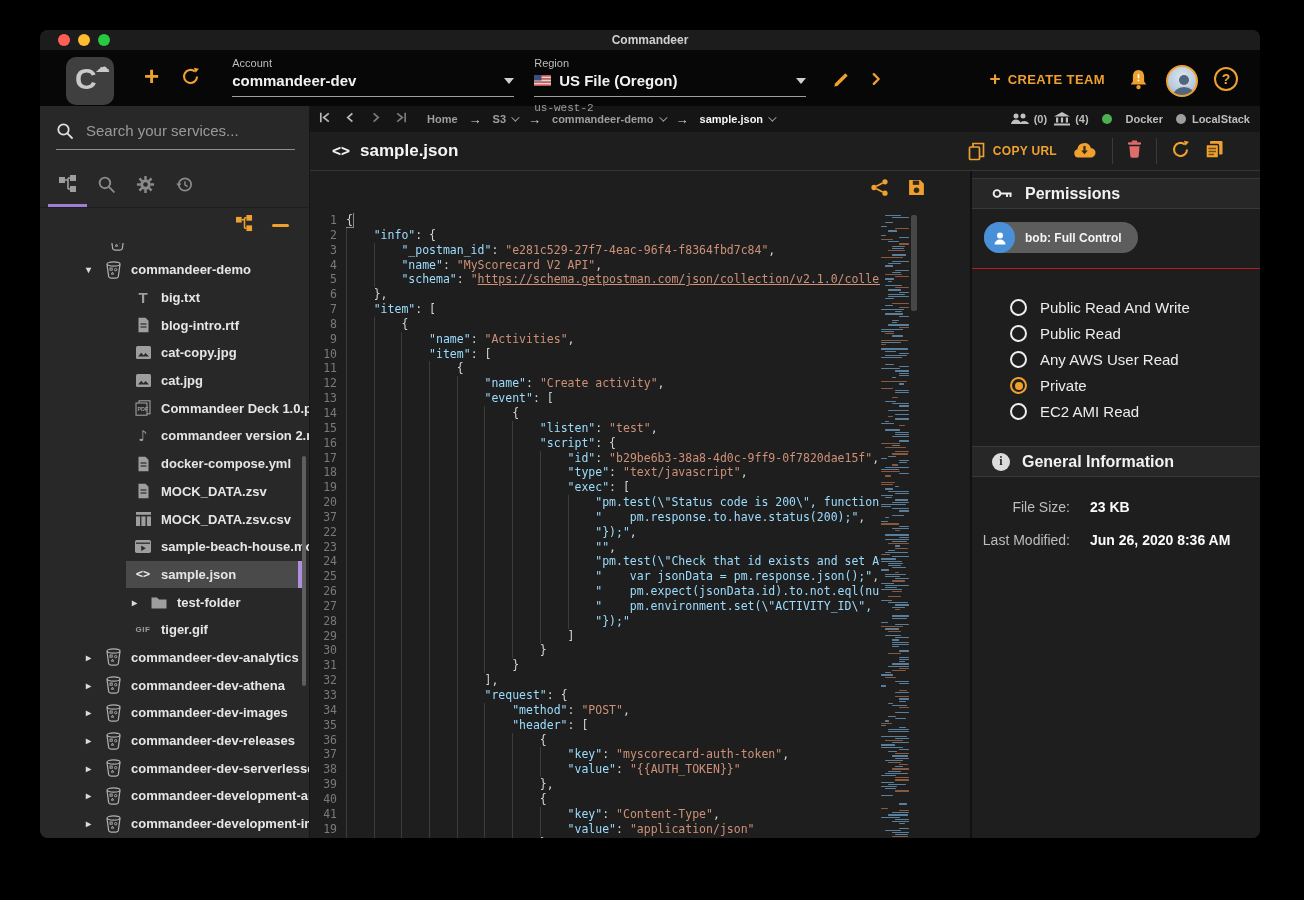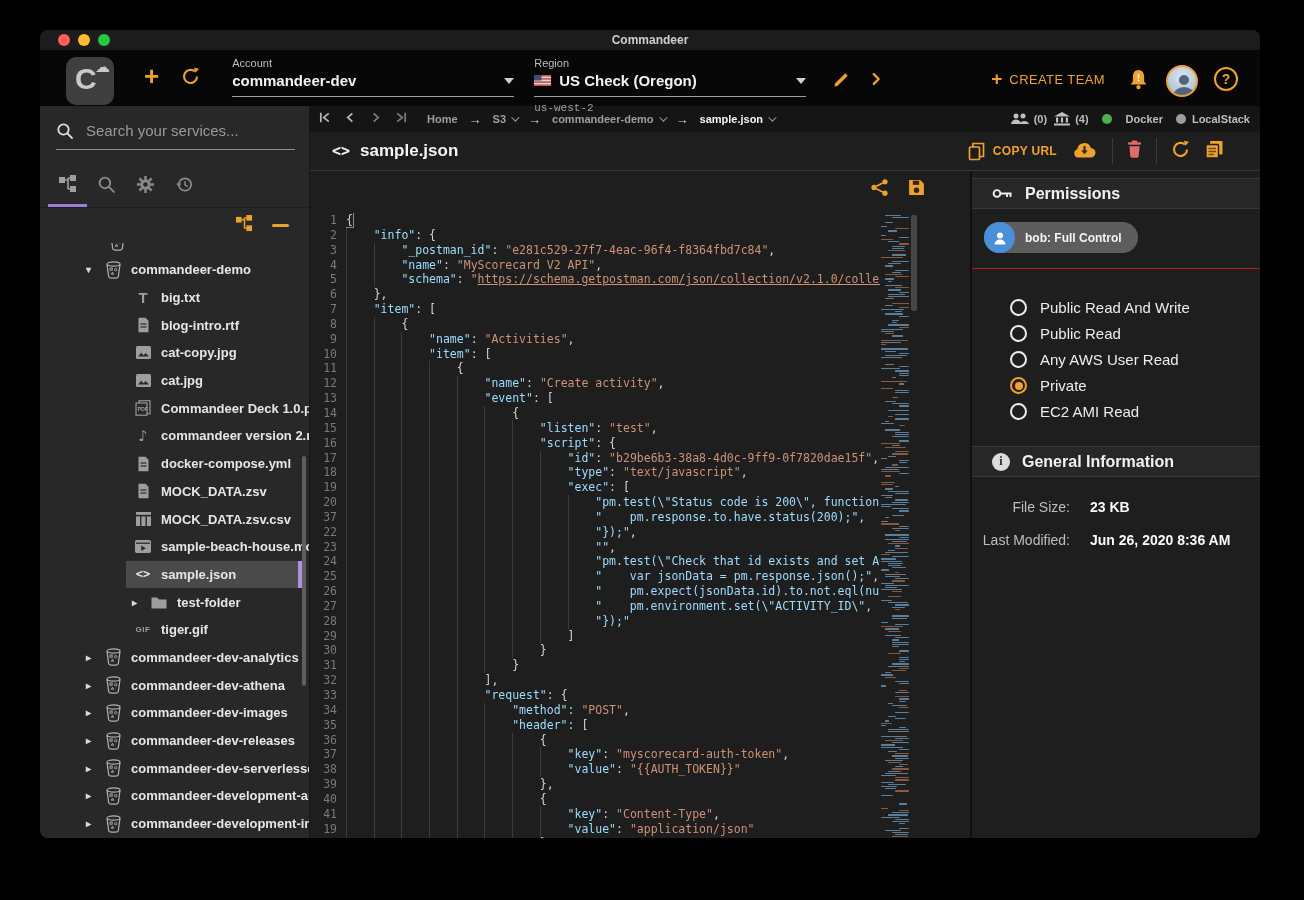--- a/index.html
+++ b/index.html
@@ -23,21 +23,21 @@
   .selblock .slabel{font-size:11px;color:#bdbdbd;margin-bottom:3px;}
   .selrow{display:flex;align-items:center;border-bottom:1px solid #9e9e9e;padding-bottom:7px;}
   .selrow .sval{font-size:15px;font-weight:bold;color:#f2f2f2;display:flex;align-items:center;gap:8px;}
   .caret{width:0;height:0;border-left:5px solid transparent;border-right:5px solid transparent;border-top:6px solid #cfcfcf;margin-left:auto;}
   .subcode{margin-top:5px;font-size:11px;color:#9e9e9e;font-family:Liberation Mono, monospace;}
   .hpencil{margin-left:26px;margin-top:12px;}
   .hchev{margin-left:16px;margin-top:14px;}
   .hspacer{flex:1;}
   .createteam{display:flex;align-items:center;gap:7px;margin-top:14px;cursor:default;}
   .createteam .ctplus{color:#EFA12F;font-size:19px;font-weight:bold;line-height:16px;}
-  .createteam .ctlabel{color:#EFA12F;font-size:13px;font-weight:normal;letter-spacing:.4px;}
+  .createteam .ctlabel{color:#EFA12F;font-size:13px;font-weight:bold;letter-spacing:.4px;}
   .hbell{margin-left:22px;margin-top:11px;position:relative;}
   .havatar{margin-left:16px;margin-top:8px;width:32px;height:32px;border-radius:50%;border:2px solid #EFA12F;
     background:radial-gradient(circle at 50% 35%,#dce7f1 0%,#b9cadb 60%,#93a9bd 100%);overflow:hidden;position:relative;}
   .havatar svg{position:absolute;left:3px;top:5px;}
   .hhelp{margin-left:16px;margin-right:22px;margin-top:10px;width:24px;height:24px;border-radius:50%;border:2px solid #EFA12F;
     color:#EFA12F;font-weight:bold;font-size:14px;display:flex;align-items:center;justify-content:center;}
   
   .body{flex:1;display:flex;min-height:0;}
   
   .sidebar{width:270px;background:#282828;border-right:1px solid #161616;display:flex;flex-direction:column;position:relative;flex:0 0 auto;}
@@ -159,21 +159,21 @@
       <div class="selrow">
         <span class="sval">
           <svg width="17" height="11" viewBox="0 0 17 11">
             <rect width="17" height="11" fill="#d8d8d8"></rect>
             <rect y="0" width="17" height="1.6" fill="#c9514d"></rect>
               <rect y="3.1" width="17" height="1.6" fill="#c9514d"></rect>
             <rect y="6.3" width="17" height="1.6" fill="#c9514d"></rect>
               <rect y="9.4" width="17" height="1.6" fill="#c9514d"></rect>
             <rect width="7.5" height="5.5" fill="#3c4e7a"></rect>
           </svg>
-          <span>US Check (Oregon)</span>
+          <span>US File (Oregon)</span>
         </span>
         <span class="caret"></span>
       </div>
       <div class="subcode">us-west-2</div>
     </div>
     <div class="hpencil">
       <svg width="20" height="20" viewBox="0 0 20 20">
         <path d="M3 14.6 L13.3 4.3 l2.4 2.4 L5.4 17 L2.4 17.6 z" fill="#EFA12F"></path>
       </svg>
     </div>

